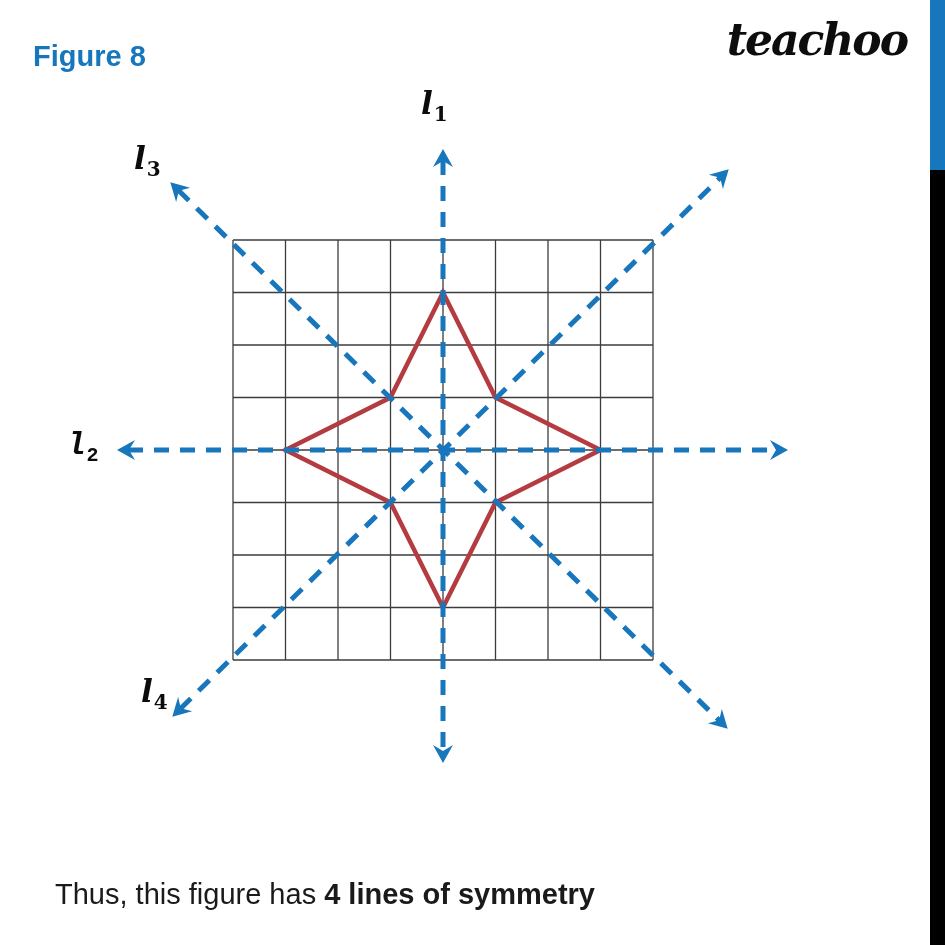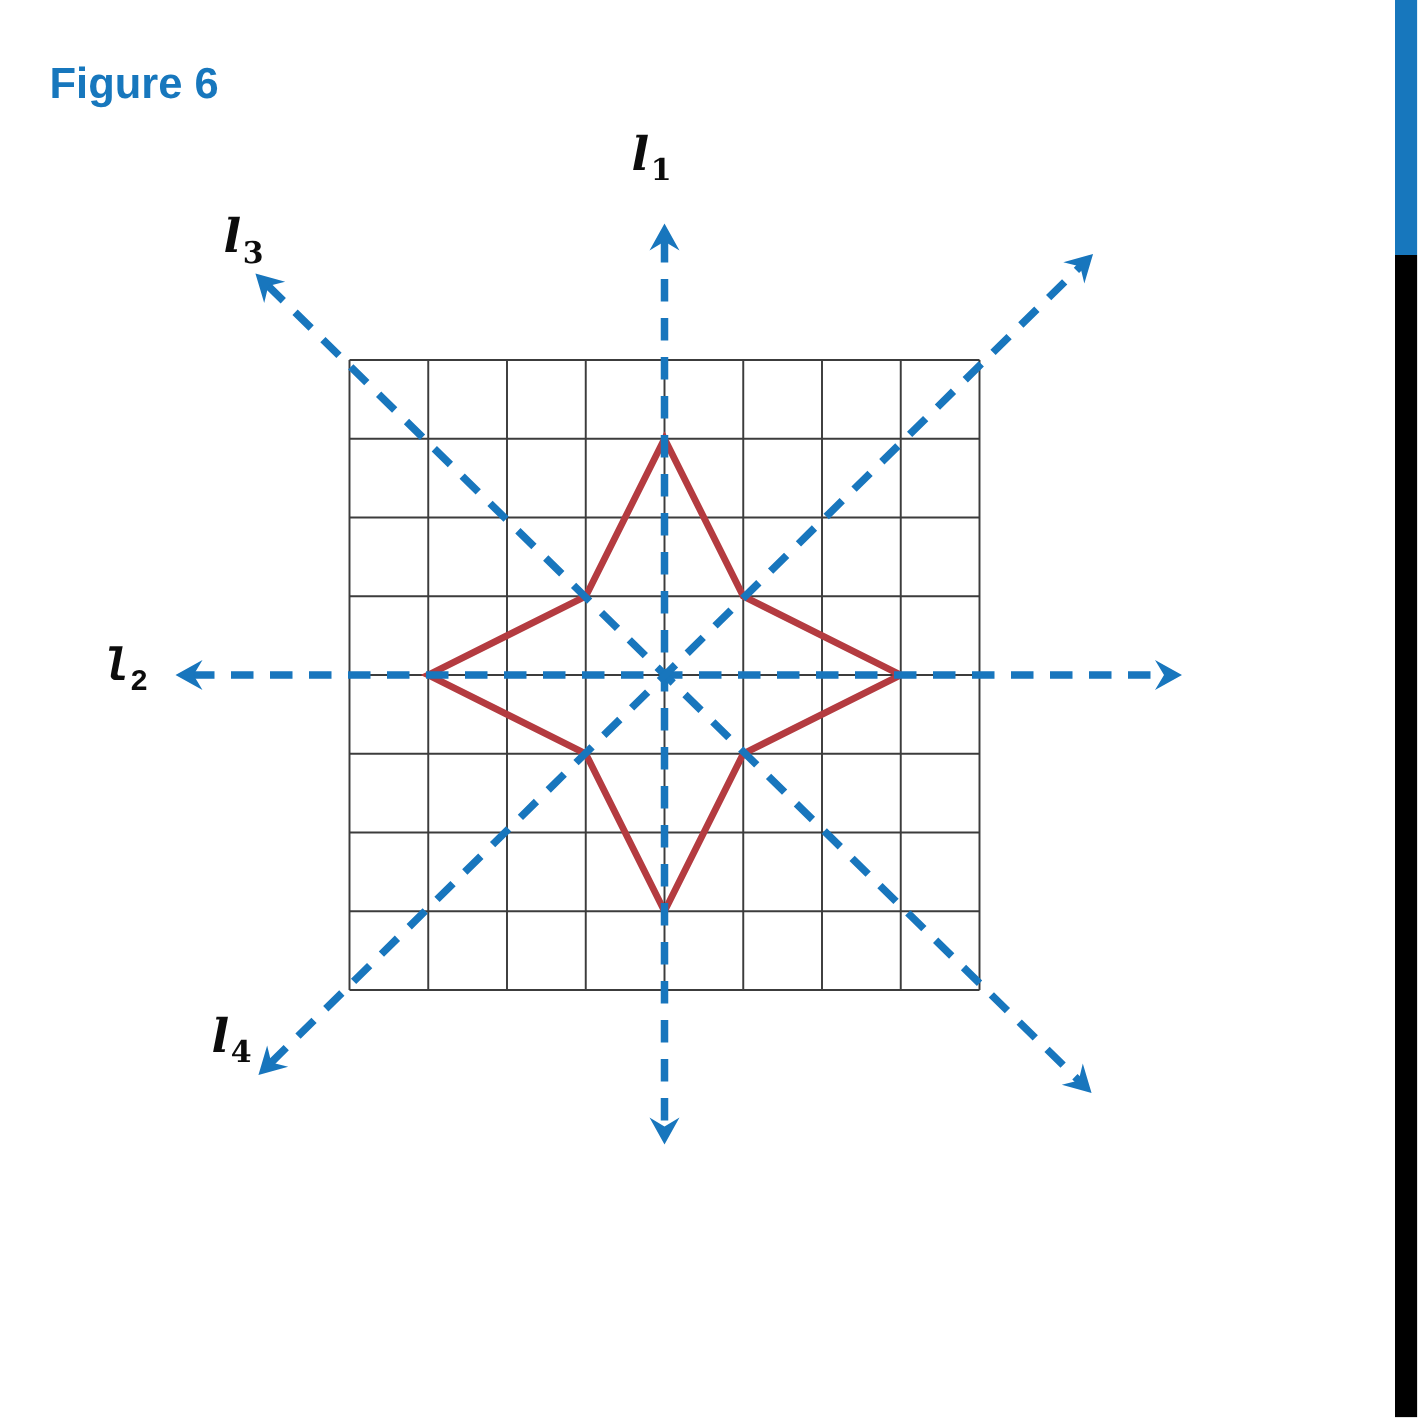--- a/index.html
+++ b/index.html
@@ -23,35 +23,36 @@
   .sym-label{
     position:absolute;color:#0c0c0c;
     font-family:"DejaVu Serif", serif;font-style:italic;font-weight:bold;
     font-size:31px;line-height:1;
   }
   .sym-label .sub{
     font-size:20px;vertical-align:-7px;font-style:normal;margin-left:1px;
   }
   .pos-l1{left:421px;top:88px;text-align:center;}
   .pos-l2{left:67px;top:430px;font-family:Liberation Mono, monospace;}
-  .pos-l3{left:149px;top:143px;}
+  .pos-l3{left:134px;top:143px;}
   .pos-l4{left:141px;top:676px;}
   .caption{
     position:absolute;left:55px;top:878px;
     font-size:29px;color:#1a1a1a;
   }
   .caption b{font-weight:bold;}
 </style>
 </head>
 <body>
 
 <div class="page">
 
-  <div class="figure-label">Figure 6</div>
+  <div class="figure-label">Figure 8</div>
 
+  <div class="logo">teachoo</div>
 
   <div class="bar bar-blue"></div>
   <div class="bar bar-black"></div>
 
   <svg class="fig" width="945" height="945" viewBox="0 0 945 945">
       <line x1="233" y1="240" x2="233" y2="660" stroke="#3c3c3c" stroke-width="1.3"></line>
       <line x1="285.5" y1="240" x2="285.5" y2="660" stroke="#3c3c3c" stroke-width="1.3"></line>
       <line x1="338" y1="240" x2="338" y2="660" stroke="#3c3c3c" stroke-width="1.3"></line>
       <line x1="390.5" y1="240" x2="390.5" y2="660" stroke="#3c3c3c" stroke-width="1.3"></line>
       <line x1="443" y1="240" x2="443" y2="660" stroke="#3c3c3c" stroke-width="1.3"></line>
@@ -84,14 +85,15 @@
     </svg>
 
   <div class="sym-label pos-l1"><span>l</span><span class="sub">1</span></div>
 
   <div class="sym-label pos-l2"><span>l</span><span class="sub">2</span></div>
 
   <div class="sym-label pos-l3"><span>l</span><span class="sub">3</span></div>
 
   <div class="sym-label pos-l4"><span>l</span><span class="sub">4</span></div>
 
+  <div class="caption"><span>Thus, this figure has </span><b>4 lines of symmetry</b></div>
 
 </div>
 
 </body></html>

